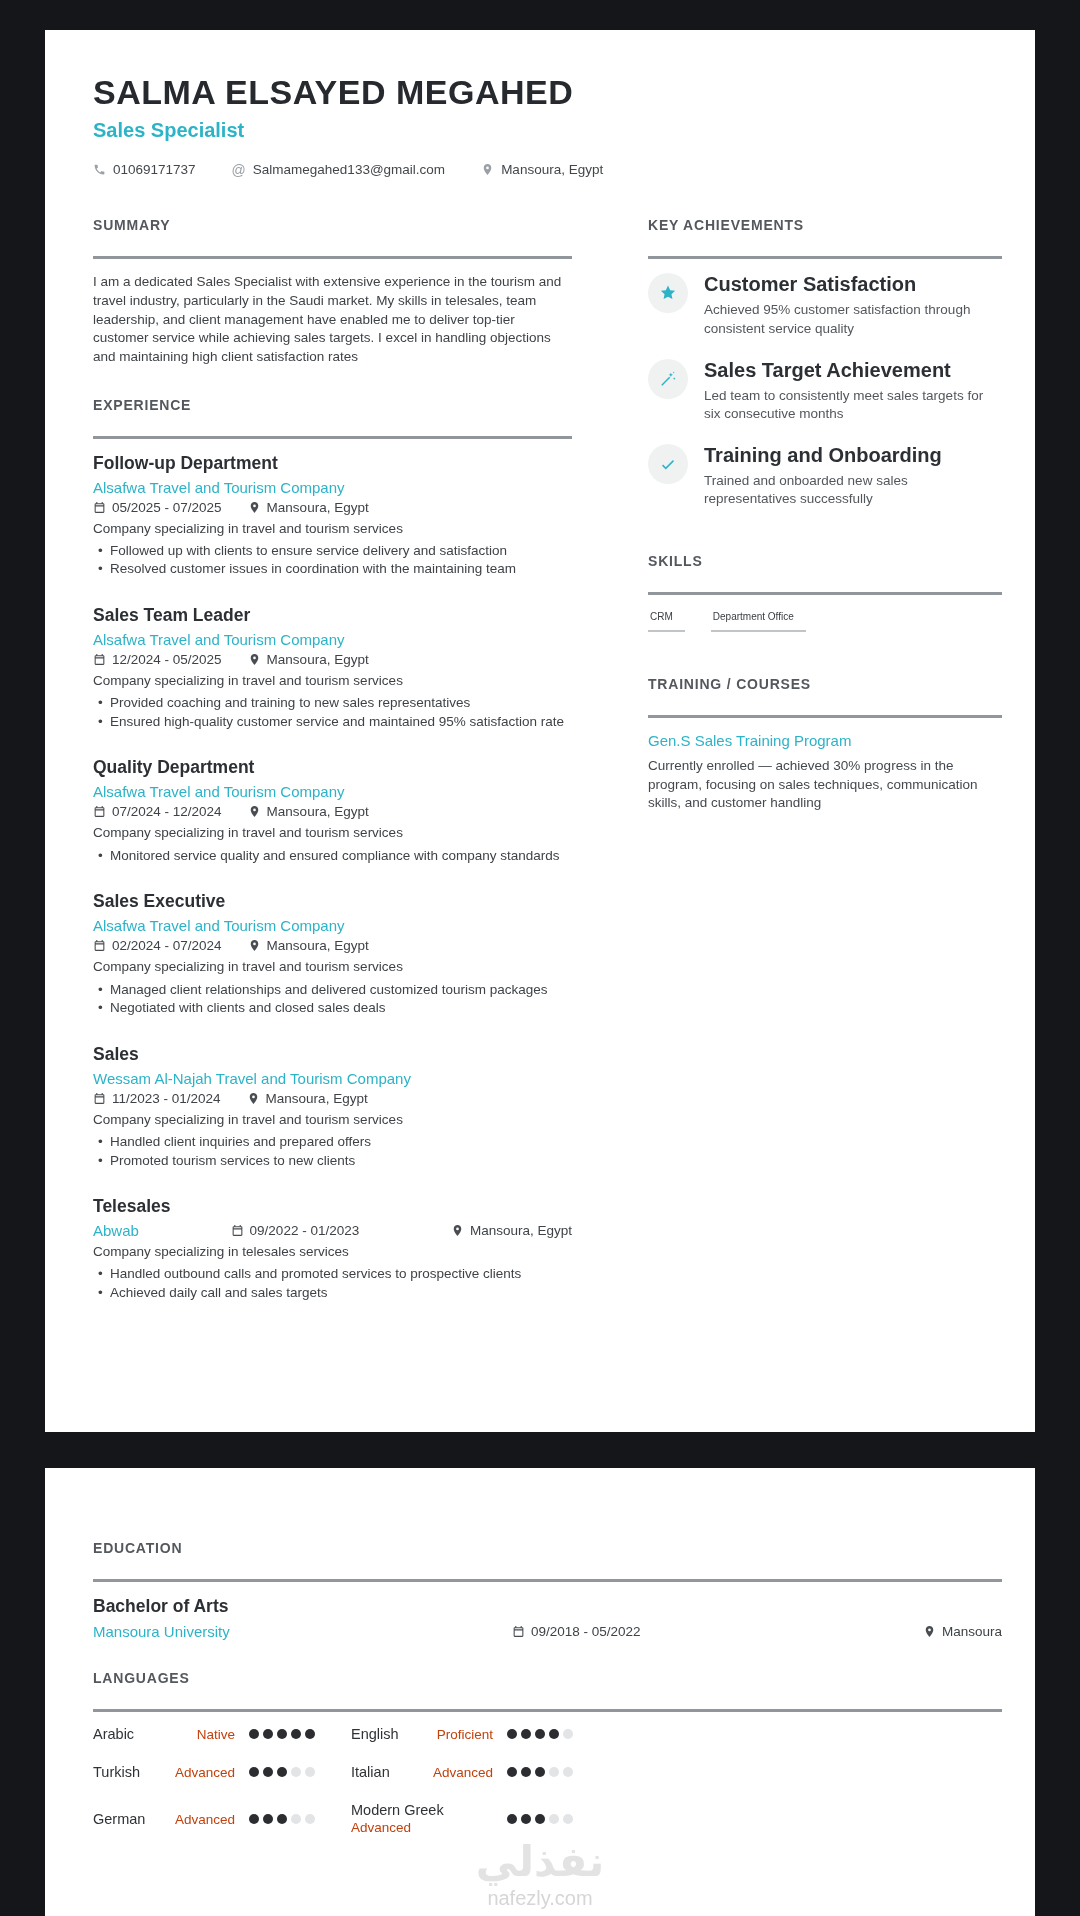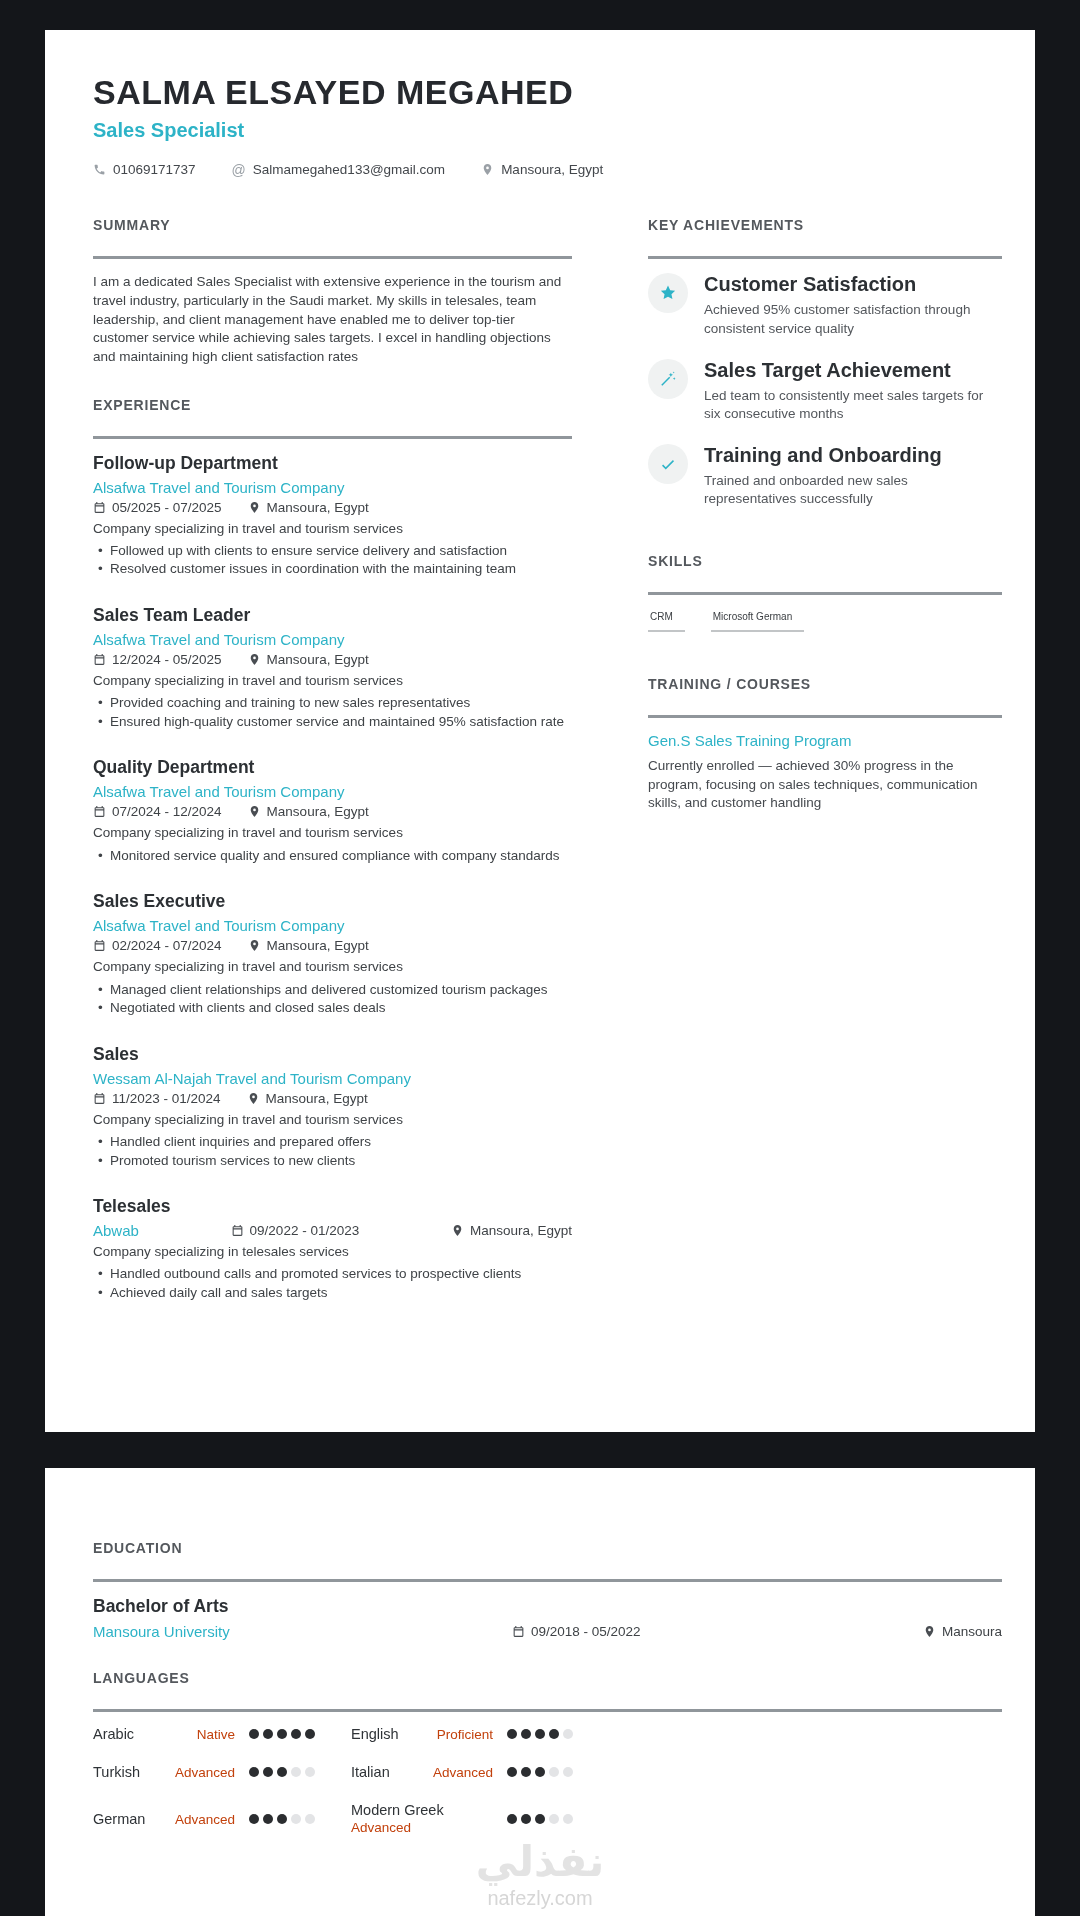--- a/index.html
+++ b/index.html
@@ -333,21 +333,21 @@
                 <div class="ach-title">Training and Onboarding</div>
                 <div class="ach-text">Trained and onboarded new sales representatives successfully</div>
               </div>
             </div>
           </div>
       </section>
       <section>
         <h2 class="sec">SKILLS</h2>
         <div id="skills" class="skills-row">
             <span class="skill">CRM</span>
-            <span class="skill">Microsoft German</span>
+            <span class="skill">Department Office</span>
           </div>
       </section>
       <section>
         <h2 class="sec">TRAINING / COURSES</h2>
         <div class="course-name">Gen.S Sales Training Program</div>
         <p class="course-text">Currently enrolled — achieved 30% progress in the program, focusing on sales techniques, communication skills, and customer handling</p>
       </section>
     </div>
   </div>
 </div>

